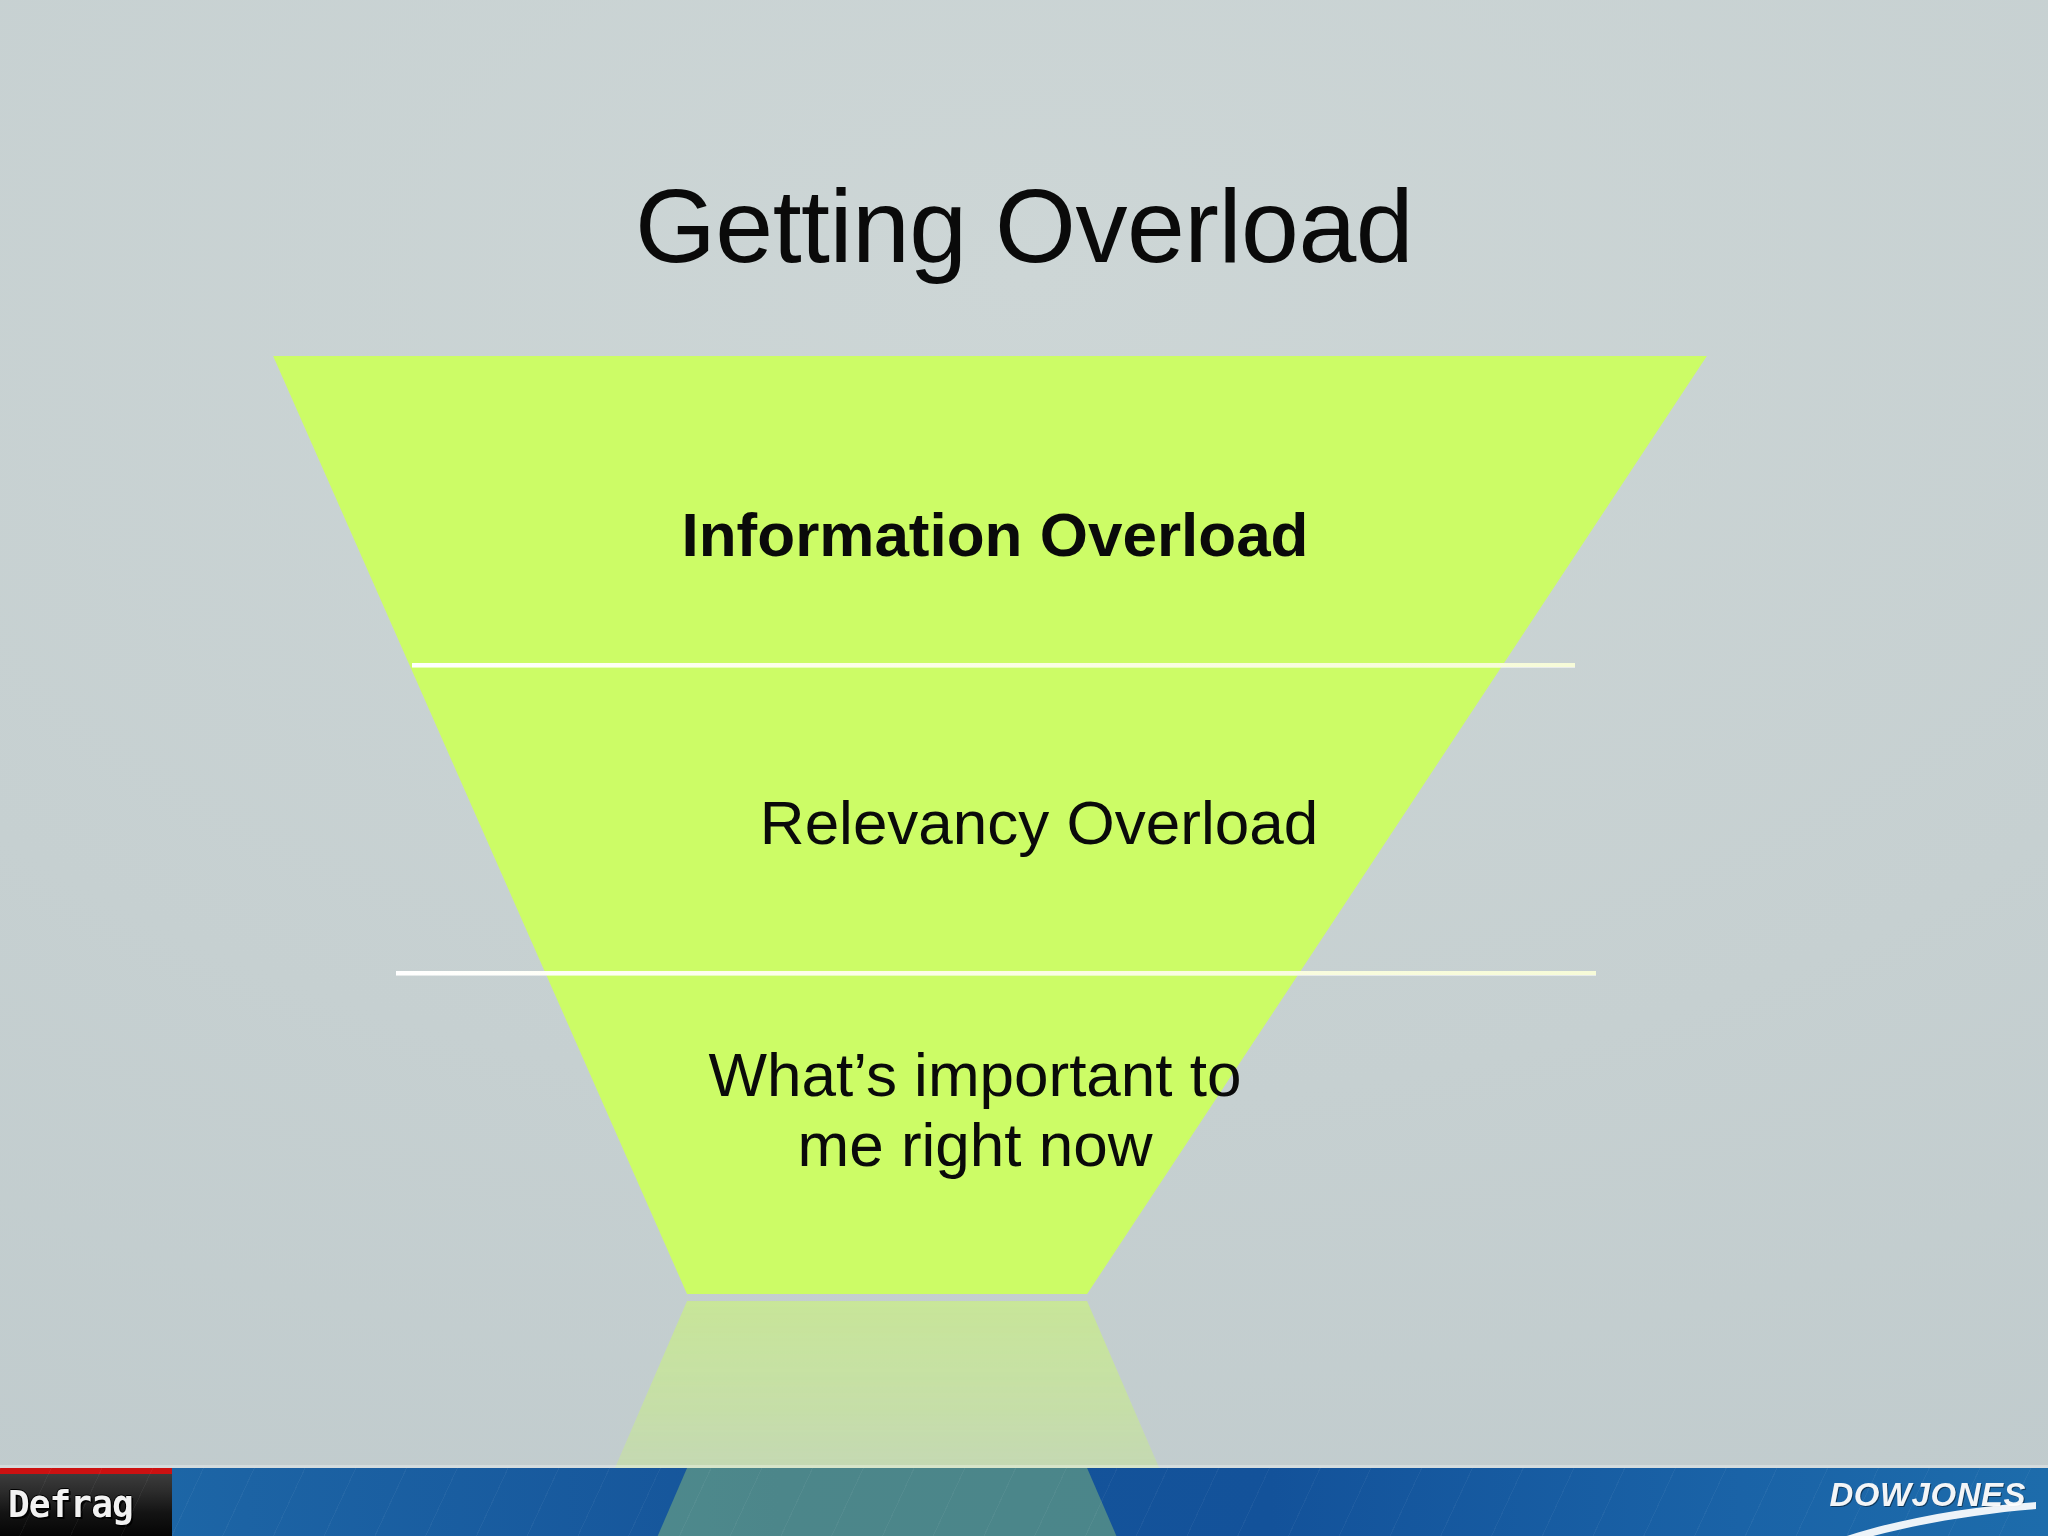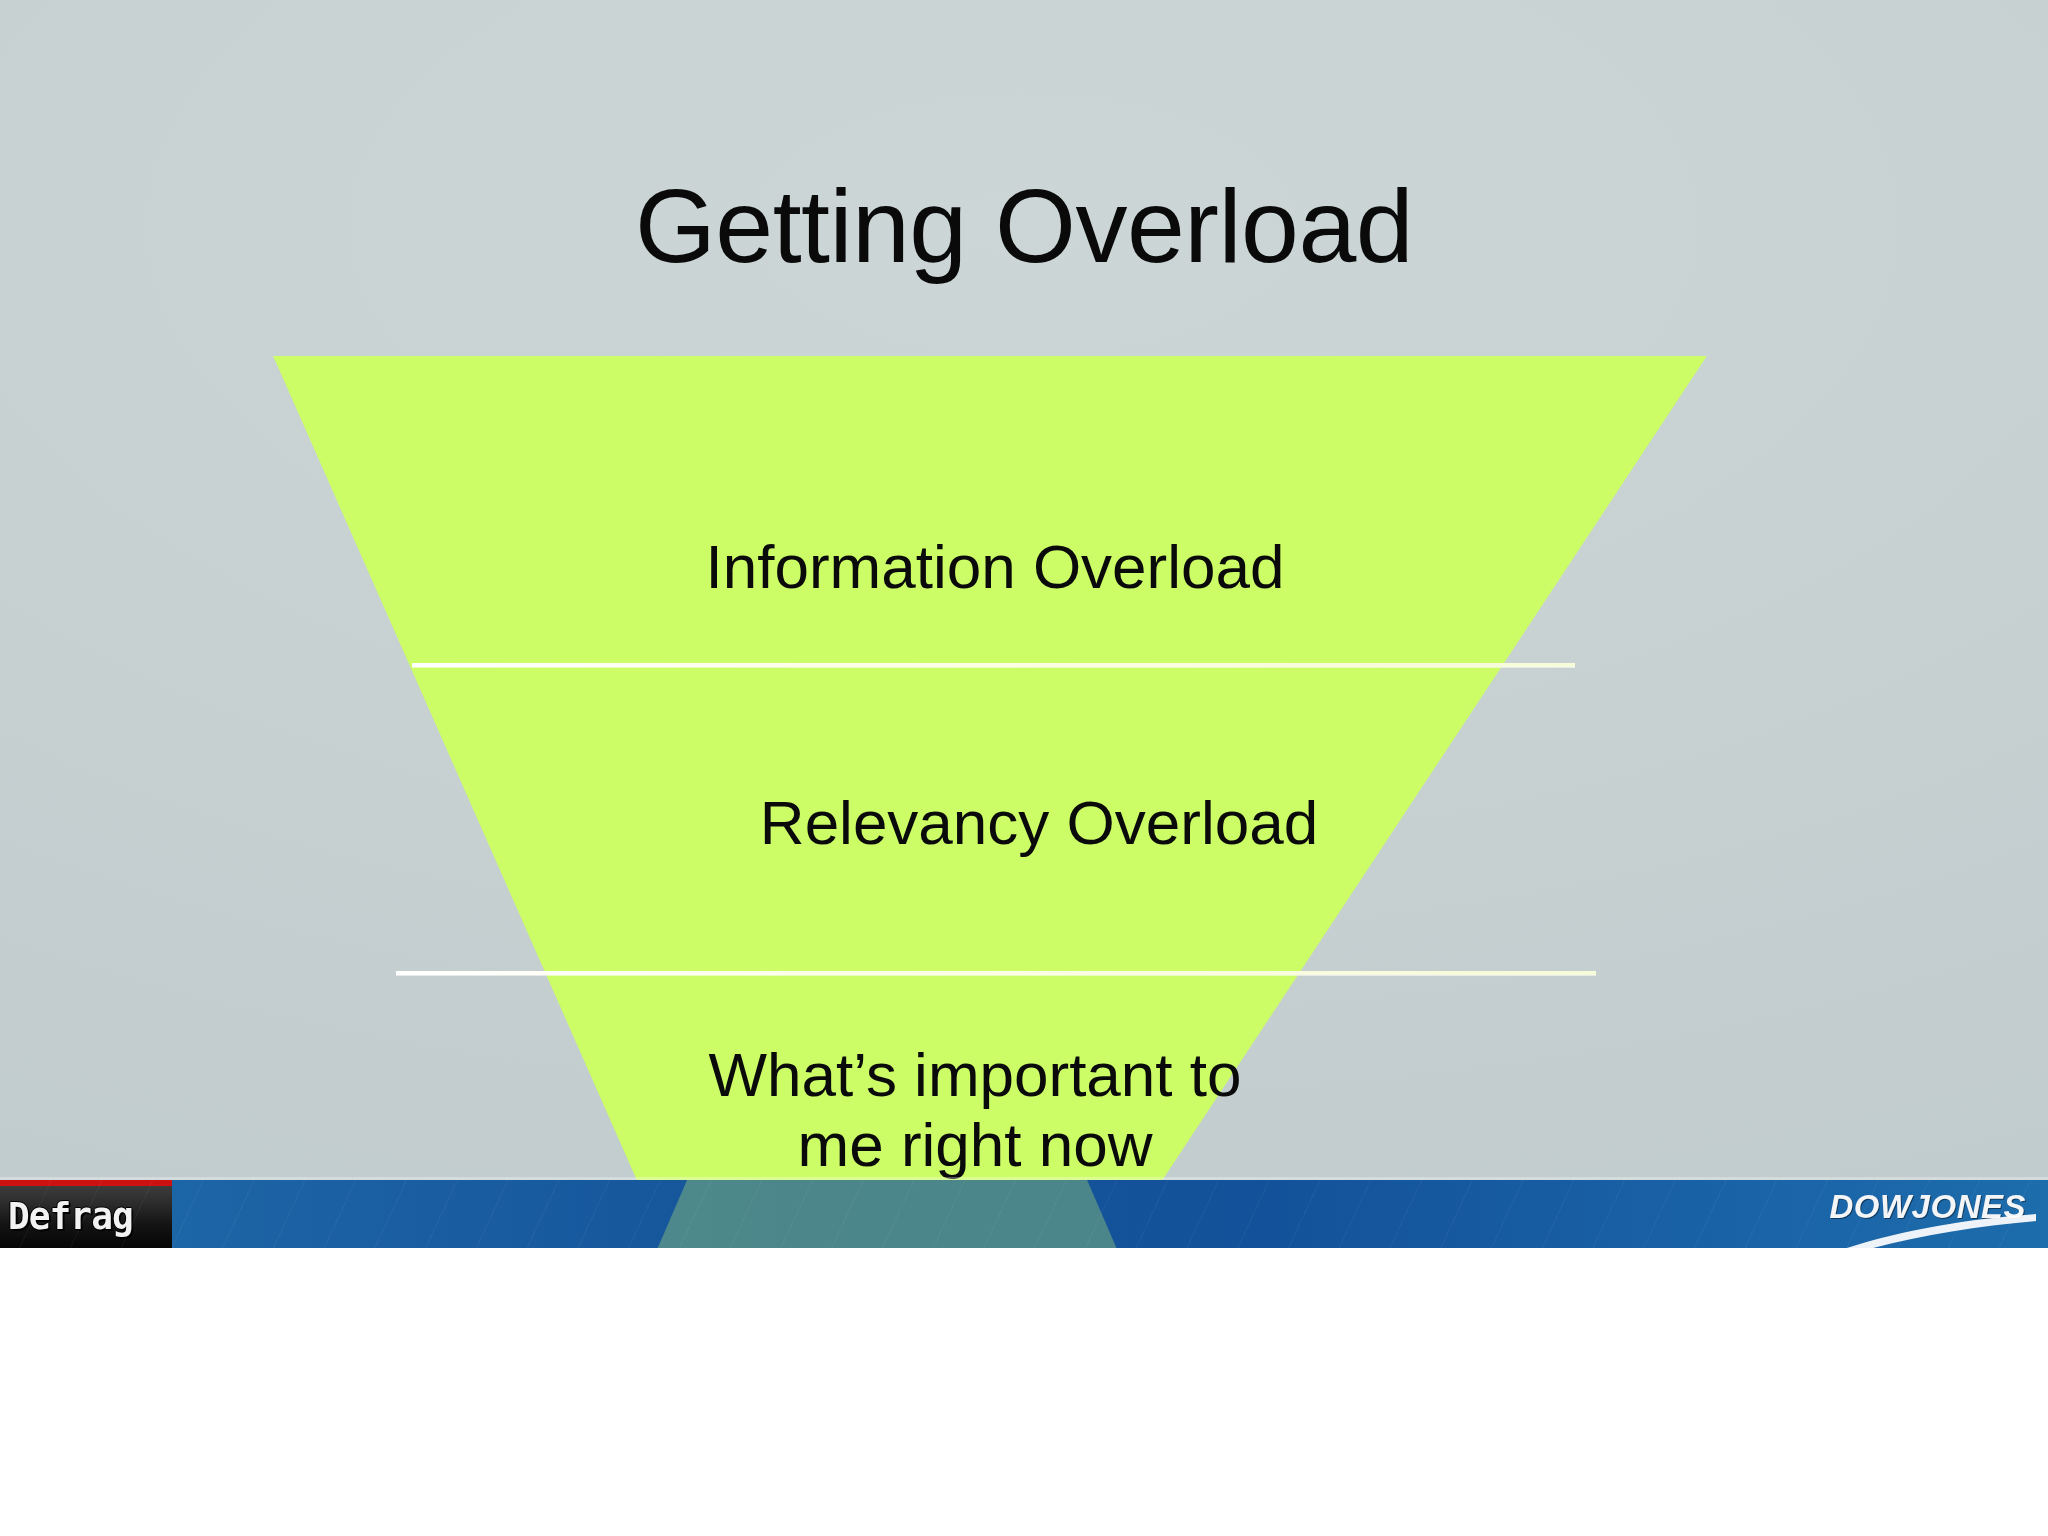--- a/index.html
+++ b/index.html
@@ -9,21 +9,21 @@
     background: #ffffff;
   }
   body {
     font-family: "Liberation Sans", sans-serif;
   }
 
   
   #slide {
     position: relative;
     width: 2048px;
-    height: 1248px;
+    height: 1536px;
     overflow: hidden;
     background: radial-gradient(ellipse 150% 120% at 50% 18%, #cdd6d6 0%, #c6d0d1 45%, #c0cbcd 75%, #bcc8ca 100%);
   }
 
   
   #slide-title {
     position: absolute;
     left: 0;
     top: 104px;
     width: 2048px;
@@ -83,21 +83,21 @@
   .stage-label {
     position: absolute;
     color: #0a0a0a;
     font-size: 62px;
     line-height: 1.13;
     font-weight: 400;
     text-align: center;
     white-space: pre-line;
     font-family: "Liberation Sans", sans-serif;
   }
-  #stage-label-0 { left: 440px; top: 532px;  width: 1110px; }
+  #stage-label-0 { left: 440px; top: 500px;  width: 1110px; font-weight: bold; }
   #stage-label-1 { left: 484px; top: 788px;  width: 1110px; }
   #stage-label-2 { left: 460px; top: 1040px; width: 1030px; }
 
   
   #footer-bar {
     position: absolute;
     left: 0;
     bottom: 0;
     width: 2048px;
     height: 68px;

